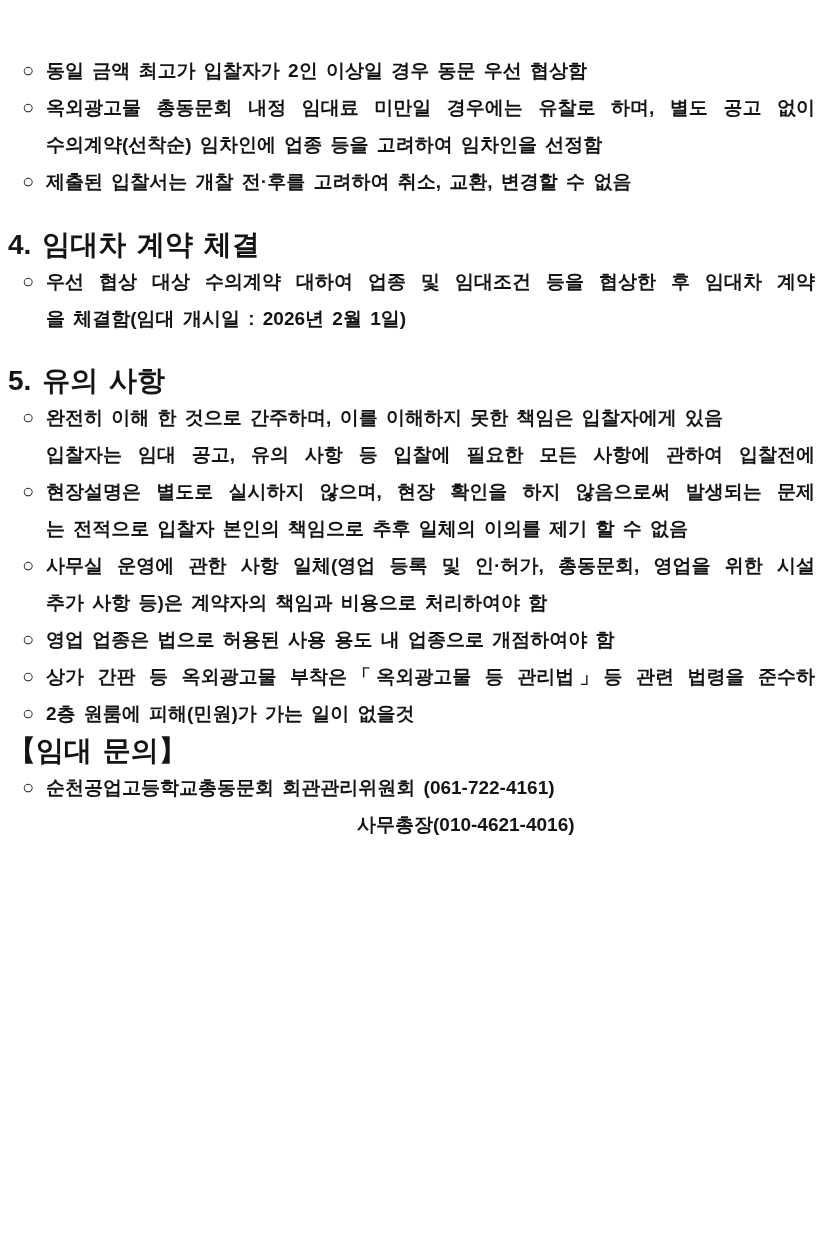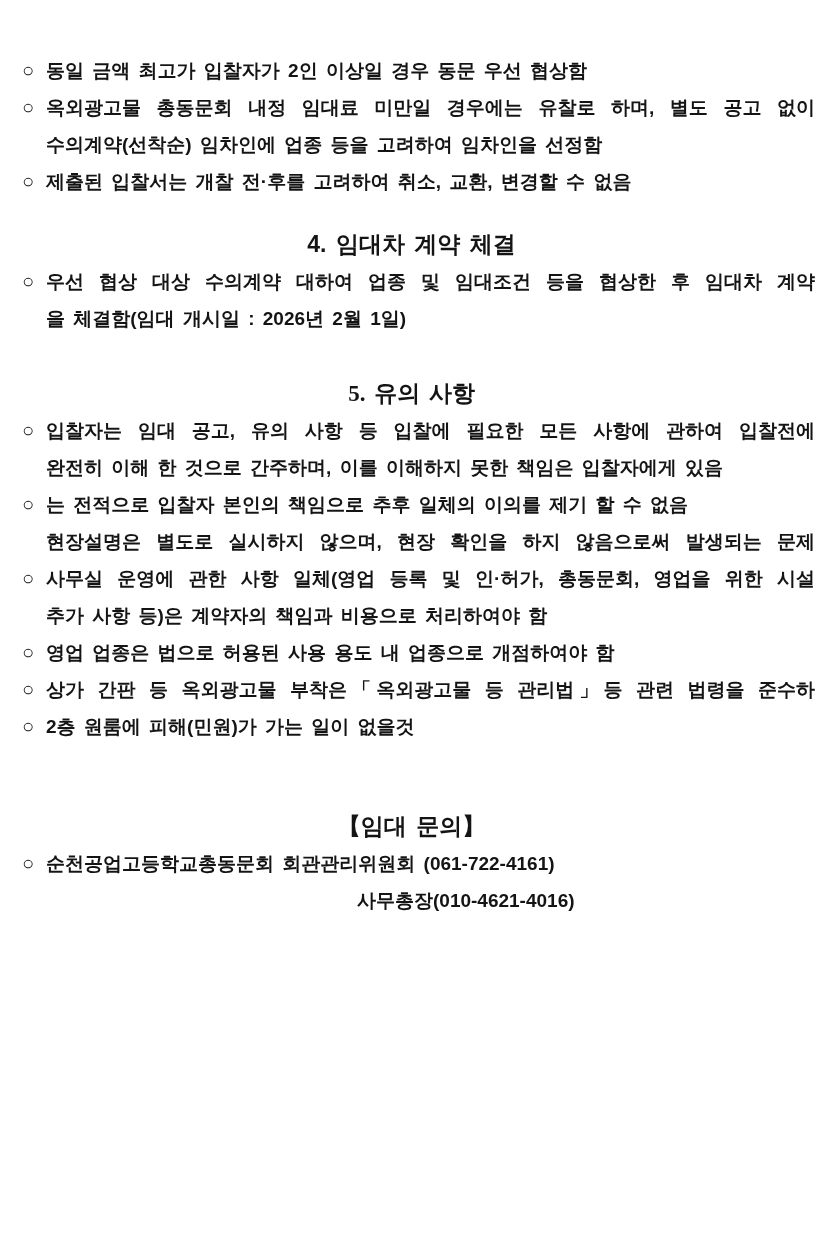--- a/index.html
+++ b/index.html
@@ -36,24 +36,24 @@
     padding-left: 38px;
   }
   .mk {
     position: absolute;
     left: 14px;
     top: 0;
     font-size: 20px;
     line-height: 37px;
     font-weight: 400;
   }
-  .heading { font-size: 23px; line-height: 37px; text-align: center; }
+  .heading { font-size: 28px; line-height: 37px; }
   .sec4-gap { margin-top: 26px; }
-  .sec5-gap { margin-top: 38px; font-family: Liberation Serif, serif; }
-  .contact-gap { margin-top: 63px; }
+  .sec5-gap { margin-top: 25px; }
+  .contact-gap { }
   .indent-deep { padding-left: 349px; }
 </style>
 </head>
 <body>
 
 <div class="page">
 
   <div class="bi">
     <span class="mk">○</span>
     <div class="ln">동일 금액 최고가 입찰자가 2인 이상일 경우 동문 우선 협상함</div>
@@ -71,27 +71,27 @@
   <div class="ln heading sec4-gap">4. 임대차 계약 체결</div>
   <div class="bi">
     <span class="mk">○</span>
     <div class="ln jf">우선 협상 대상 수의계약 대하여 업종 및 임대조건 등을 협상한 후 임대차 계약</div>
     <div class="ln">을 체결함(임대 개시일 : 2026년 2월 1일)</div>
   </div>
 
   <div class="ln heading sec5-gap">5. 유의 사항</div>
   <div class="bi">
     <span class="mk">○</span>
+    <div class="ln">완전히 이해 한 것으로 간주하며, 이를 이해하지 못한 책임은 입찰자에게 있음</div>
     <div class="ln jf">입찰자는 임대 공고, 유의 사항 등 입찰에 필요한 모든 사항에 관하여 입찰전에</div>
-    <div class="ln">완전히 이해 한 것으로 간주하며, 이를 이해하지 못한 책임은 입찰자에게 있음</div>
   </div>
   <div class="bi">
     <span class="mk">○</span>
+    <div class="ln jf">현장설명은 별도로 실시하지 않으며, 현장 확인을 하지 않음으로써 발생되는 문제</div>
     <div class="ln">는 전적으로 입찰자 본인의 책임으로 추후 일체의 이의를 제기 할 수 없음</div>
-    <div class="ln jf">현장설명은 별도로 실시하지 않으며, 현장 확인을 하지 않음으로써 발생되는 문제</div>
   </div>
   <div class="bi">
     <span class="mk">○</span>
     <div class="ln jf">사무실 운영에 관한 사항 일체(영업 등록 및 인·허가, 총동문회, 영업을 위한 시설</div>
     <div class="ln">추가 사항 등)은 계약자의 책임과 비용으로 처리하여야 함</div>
   </div>
   <div class="bi">
     <span class="mk">○</span>
     <div class="ln">영업 업종은 법으로 허용된 사용 용도 내 업종으로 개점하여야 함</div>
   </div>

